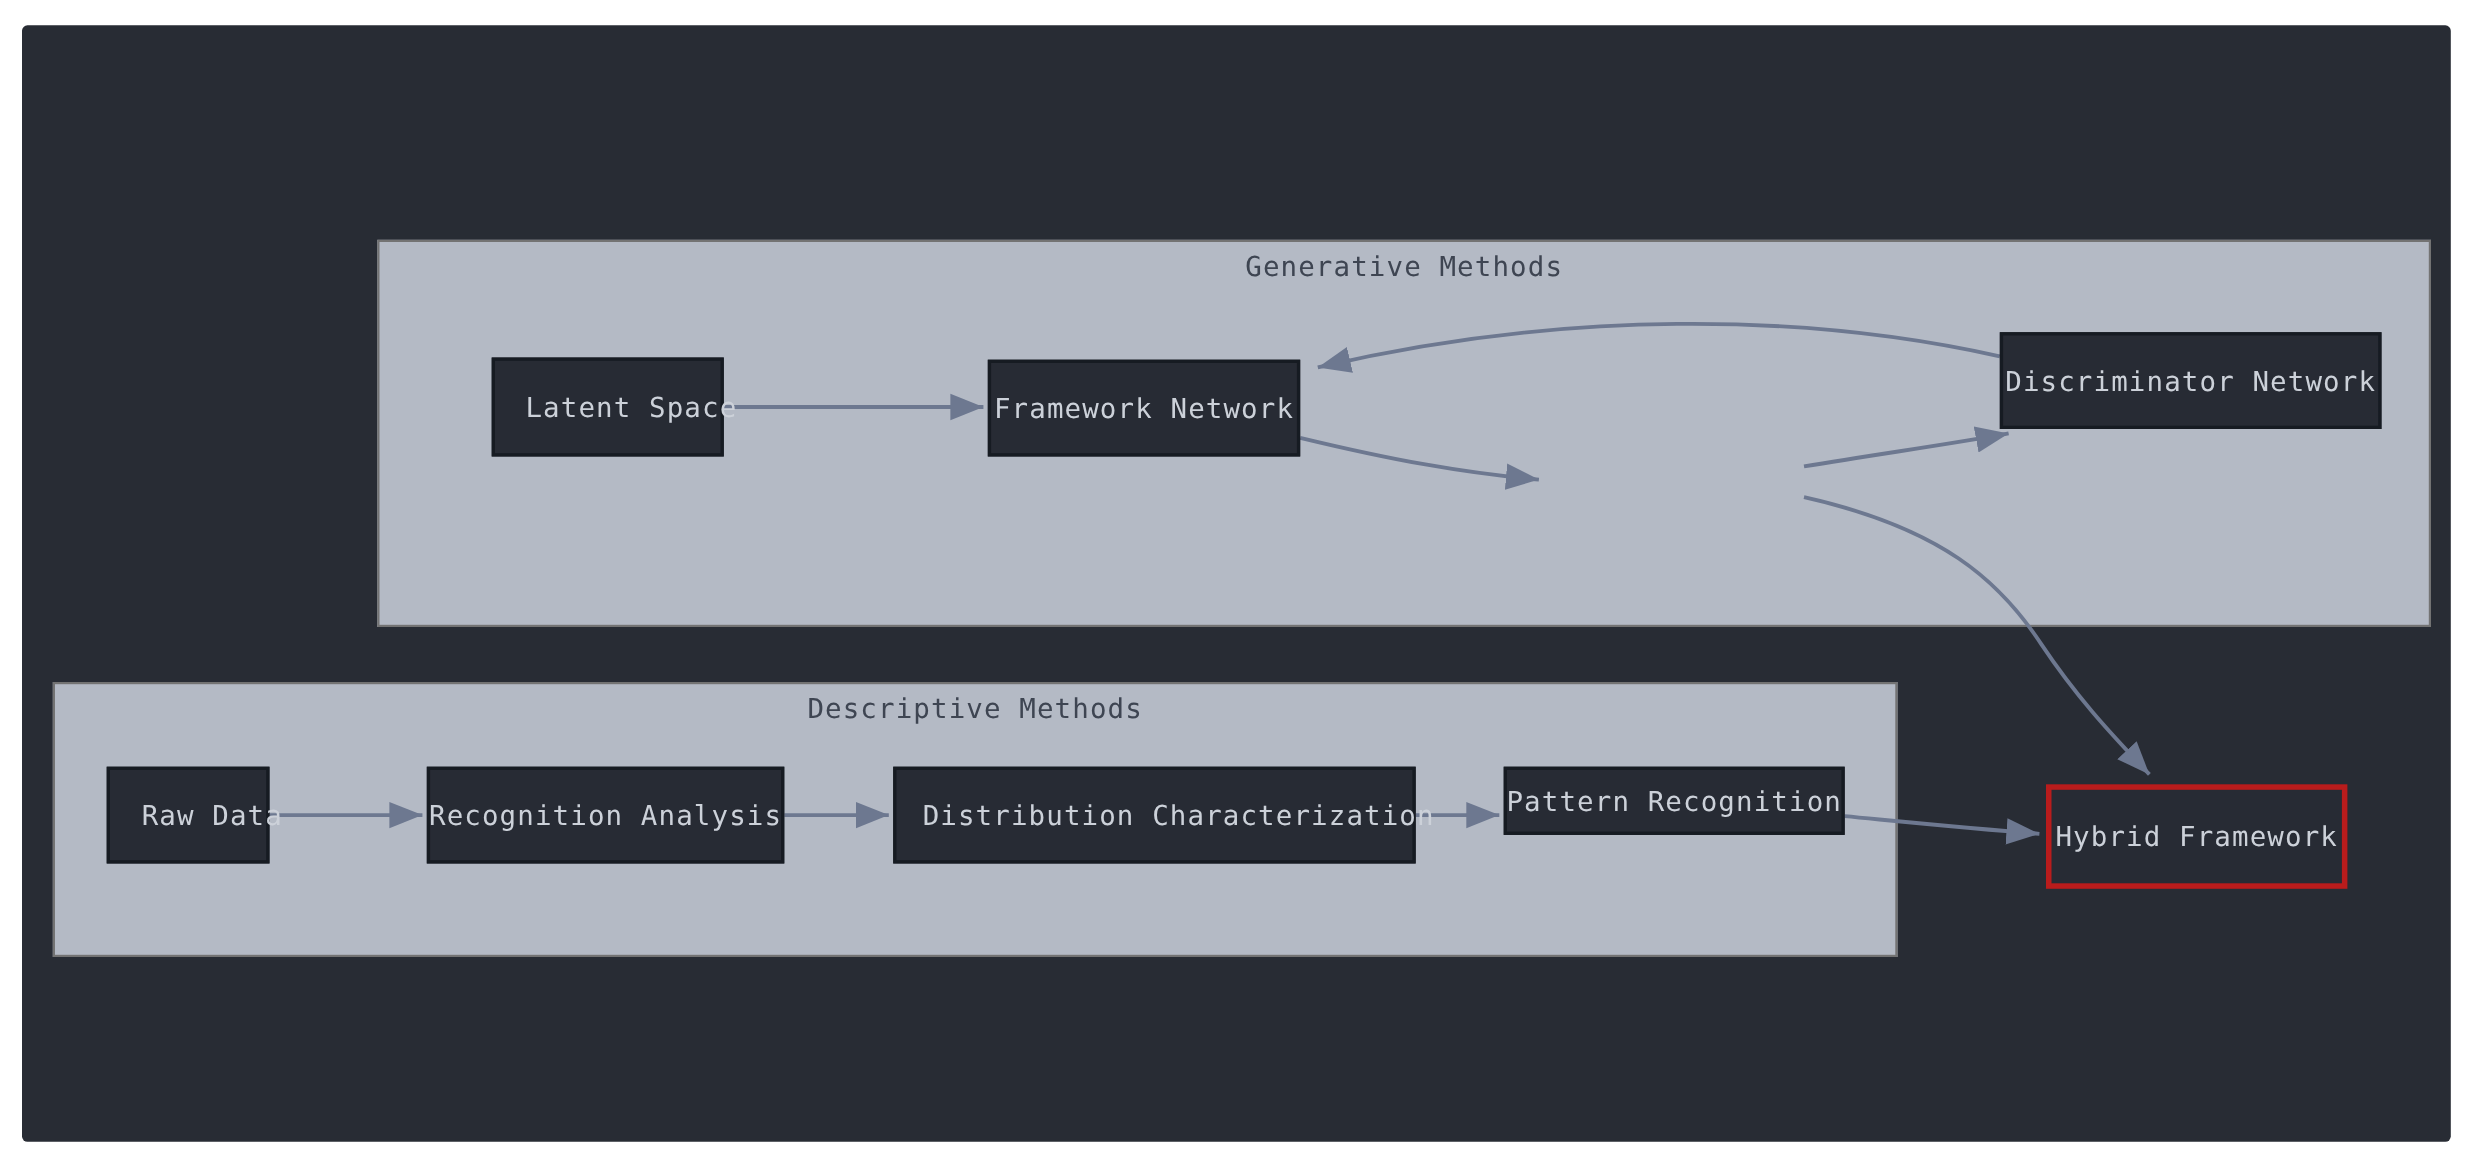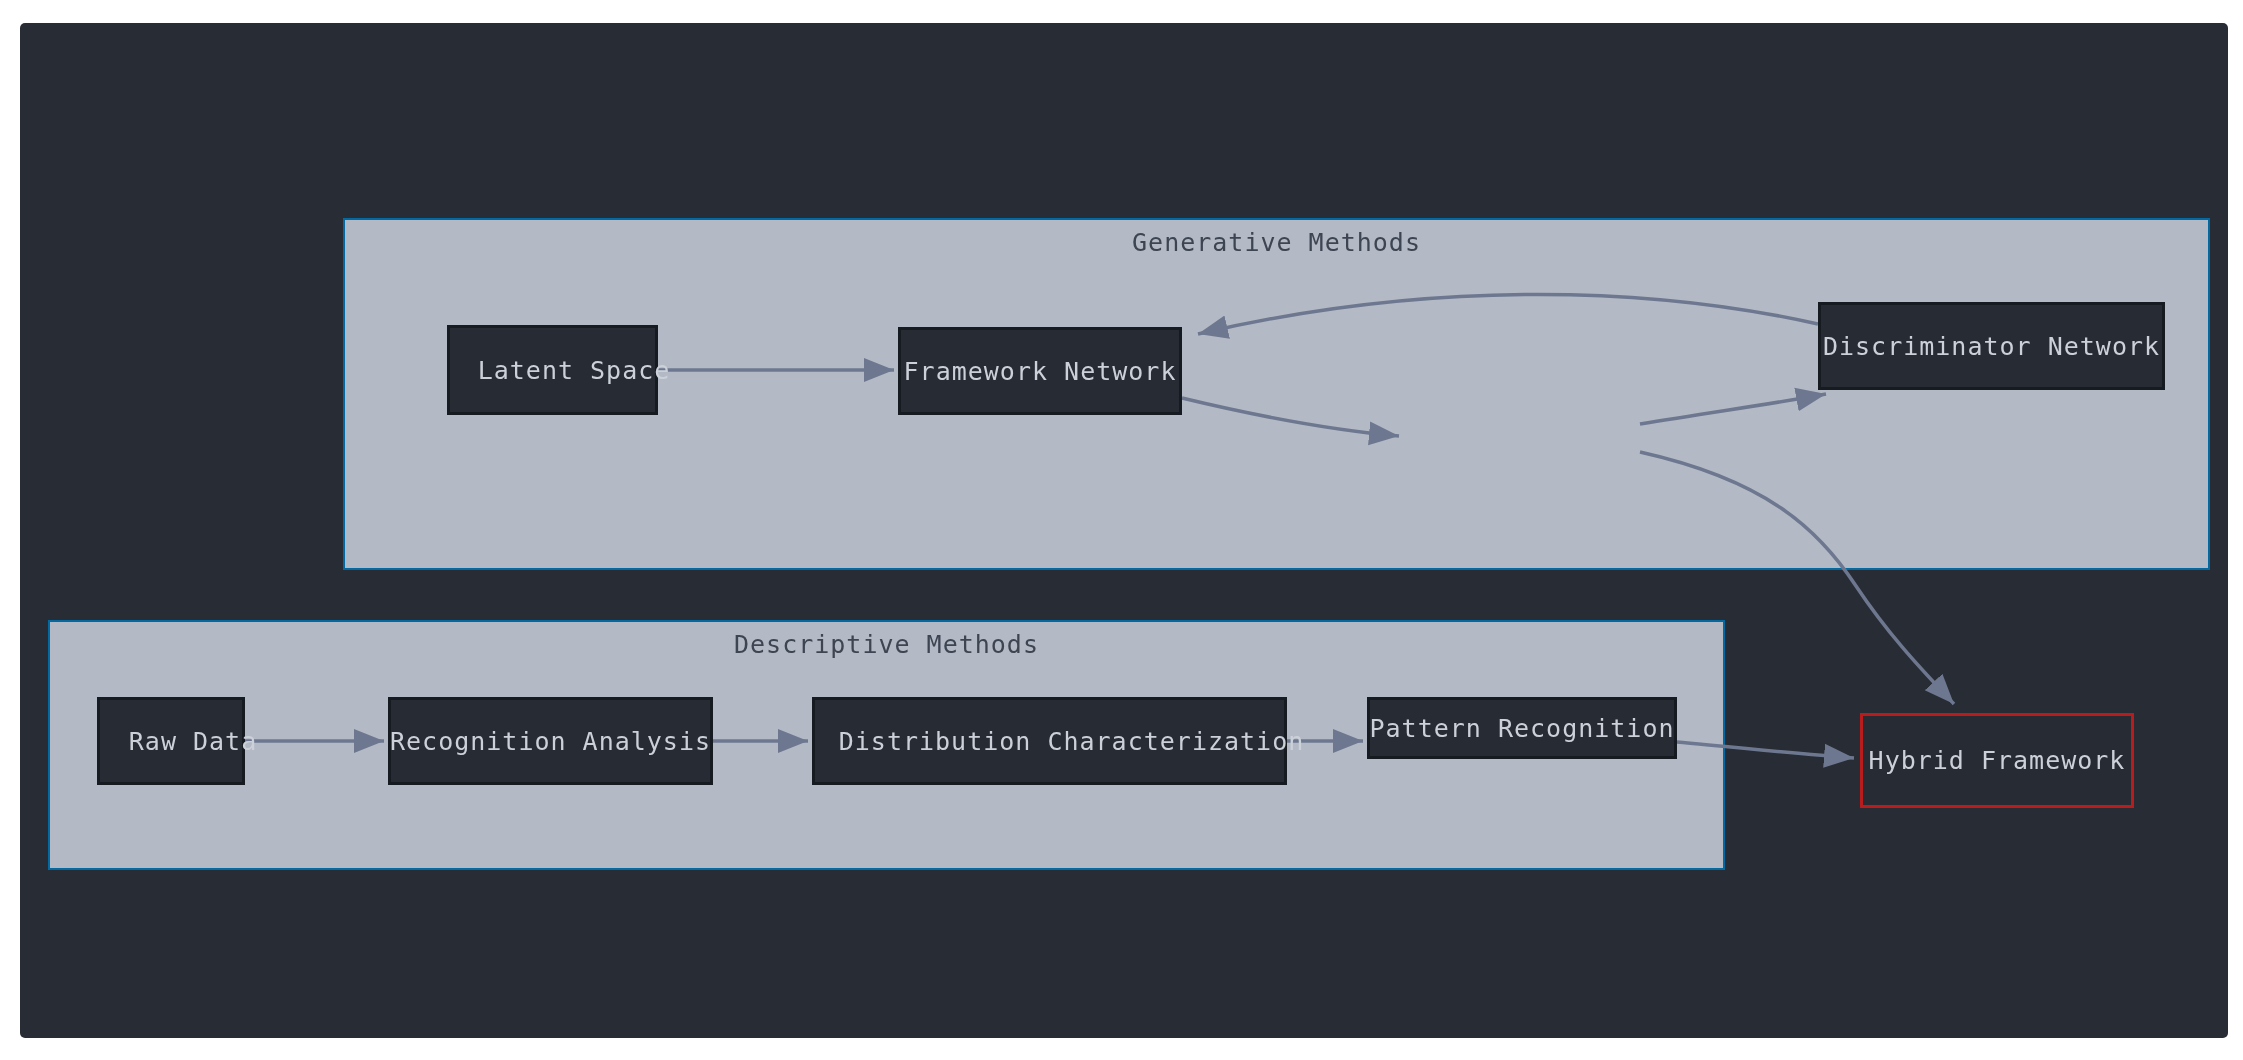--- a/index.html
+++ b/index.html
@@ -14,21 +14,21 @@
   .panel {
     position: absolute;
     left: 20px; top: 23px;
     width: 2208px; height: 1015px;
     background: #282c34;
     border-radius: 5px;
   }
   .cluster {
     position: absolute;
     background: #b4bac5;
-    border: 2px solid #0369a1;
+    border: 2px solid #737373;
     box-sizing: border-box;
   }
   .cluster-generative { left: 343px; top: 218px; width: 1867px; height: 352px; }
   .cluster-descriptive { left: 48px; top: 620px; width: 1677px; height: 250px; }
   .cluster-label {
     position: absolute;
     left: 0; top: 8px;
     width: 100%;
     text-align: center;
     font-size: 25px;
@@ -50,21 +50,21 @@
   }
   .node-latent        { left: 447px;  top: 325px; width: 211px; height: 90px; padding-left: 43px; }
   .node-generator     { left: 898px;  top: 327px; width: 284px; height: 88px; }
   .node-synthetic     { left: 1403px; top: 392px; width: 237px; height: 88px; }
   .node-discriminator { left: 1818px; top: 302px; width: 347px; height: 88px; }
   .node-raw           { left: 97px;   top: 697px; width: 148px; height: 88px; padding-left: 44px; }
   .node-statistical   { left: 388px;  top: 697px; width: 325px; height: 88px; }
   .node-distribution  { left: 812px;  top: 697px; width: 475px; height: 88px; padding-left: 44px; }
   .node-pattern       { left: 1367px; top: 697px; width: 310px; height: 62px; }
   .node-hybrid        { left: 1860px; top: 713px; width: 274px; height: 95px;
-                        background: #272b34; border: 3px solid #b91c1c; }
+                        background: #272b34; border: 5px solid #b91c1c; }
   svg.edges {
     position: absolute;
     left: 0; top: 0;
     width: 2243px; height: 1060px;
     pointer-events: none;
   }
   svg.edges path.edge {
     fill: none;
     stroke: #6d7890;
     stroke-width: 3.5px;

